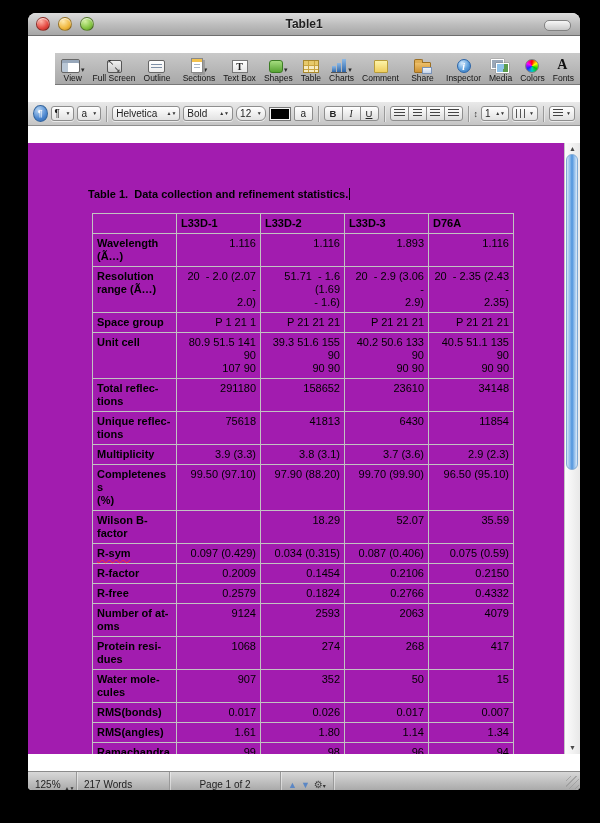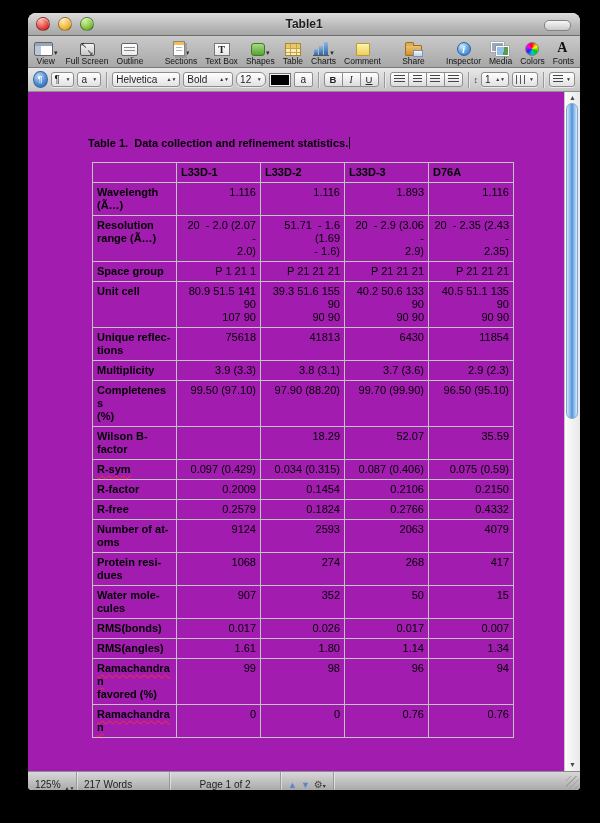--- a/index.html
+++ b/index.html
@@ -2,39 +2,39 @@
 <html><head>
 <meta charset="utf-8">
 <style>
   html,body{margin:0;padding:0;}
   body{width:600px;height:823px;background:#000;position:relative;overflow:hidden;
        font-family:"Liberation Sans",sans-serif;-webkit-font-smoothing:antialiased;}
 
   
   .window{position:absolute;left:28px;top:13px;width:552px;height:777px;
           border-radius:8px 8px 4px 4px;overflow:hidden;display:flex;flex-direction:column;
-          background:#fff;box-shadow:0 12px 30px rgba(0,0,0,.65);}
+          background:#fff;box-shadow:0 12px 30px rgba(0,0,0,.65);gap:17px;}
 
   
   .titlebar{height:22px;flex:0 0 22px;background:linear-gradient(#dcdcdc,#bcbcbc 55%,#a6a6a6);
             border-bottom:1px solid #6e6e6e;position:relative;display:flex;align-items:center;}
   .lights{display:flex;gap:8px;margin-left:8px;z-index:2;}
   .light{width:12px;height:12px;border-radius:50%;border:1px solid rgba(0,0,0,.35);
          box-shadow:inset 0 1px 1px rgba(255,255,255,.75);}
   .light.red{background:radial-gradient(circle at 35% 28%,#ffb3a6,#e3453e 60%,#a92019);}
   .light.yellow{background:radial-gradient(circle at 35% 28%,#ffe9ad,#f0b63a 60%,#bd871c);}
   .light.green{background:radial-gradient(circle at 35% 28%,#d2f0a0,#83c341 60%,#53881f);}
   .win-title{position:absolute;left:0;right:0;text-align:center;font-size:12px;font-weight:700;
              color:#1f1f1f;text-shadow:0 1px 0 rgba(255,255,255,.5);}
   .pill{position:absolute;right:9px;top:7px;width:25px;height:9px;border-radius:5px;
         border:1px solid #828282;background:linear-gradient(#f7f7f7,#c9c9c9);}
 
   
   .toolbar{height:30px;flex:0 0 30px;background:linear-gradient(#c9c9c9,#a8a8a8);
-           border-bottom:1px solid #787878;display:flex;align-items:flex-end;padding:0 2px 1px;}
+           border-bottom:1px solid #787878;display:flex;align-items:flex-end;padding:0 2px 1px;margin-left:27px;}
   .tb-gap{width:22px;}
   .tbi{display:flex;flex-direction:column;align-items:center;justify-content:flex-end;
        height:28px;padding:0 4px;}
   .tbi .lab{font-size:8.5px;line-height:9px;color:#141414;white-space:nowrap;}
   .icw{height:17px;display:flex;align-items:flex-end;gap:1px;margin-bottom:1px;}
   .dd{font-size:7px;line-height:7px;color:#2b2b2b;}
   .ic{position:relative;display:inline-block;box-sizing:border-box;}
 
   .ic-view-icon{width:19px;height:14px;border:1px solid #666;border-radius:2px;
       background:linear-gradient(to right,#b9c7d6 0 6px,#fff 6px),linear-gradient(#fff,#e0e0e0);
@@ -377,20 +377,27 @@
             <td class="val">80.9 51.5 141 90
 107 90</td>
             <td class="val">39.3 51.6 155 90
 90 90</td>
             <td class="val">40.2 50.6 133 90
 90 90</td>
             <td class="val">40.5 51.1 135 90
 90 90</td>
           </tr>
           <tr>
+            <th class="rowlab"><span>Total reflec-</span><br><span>tions</span></th>
+            <td class="val">291180</td>
+            <td class="val">158652</td>
+            <td class="val">23610</td>
+            <td class="val">34148</td>
+          </tr>
+          <tr>
             <th class="rowlab"><span>Unique reflec-</span><br><span>tions</span></th>
             <td class="val">75618</td>
             <td class="val">41813</td>
             <td class="val">6430</td>
             <td class="val">11854</td>
           </tr>
           <tr>
             <th class="rowlab"><span>Multiplicity</span></th>
             <td class="val">3.9 (3.3)</td>
             <td class="val">3.8 (3.1)</td>

